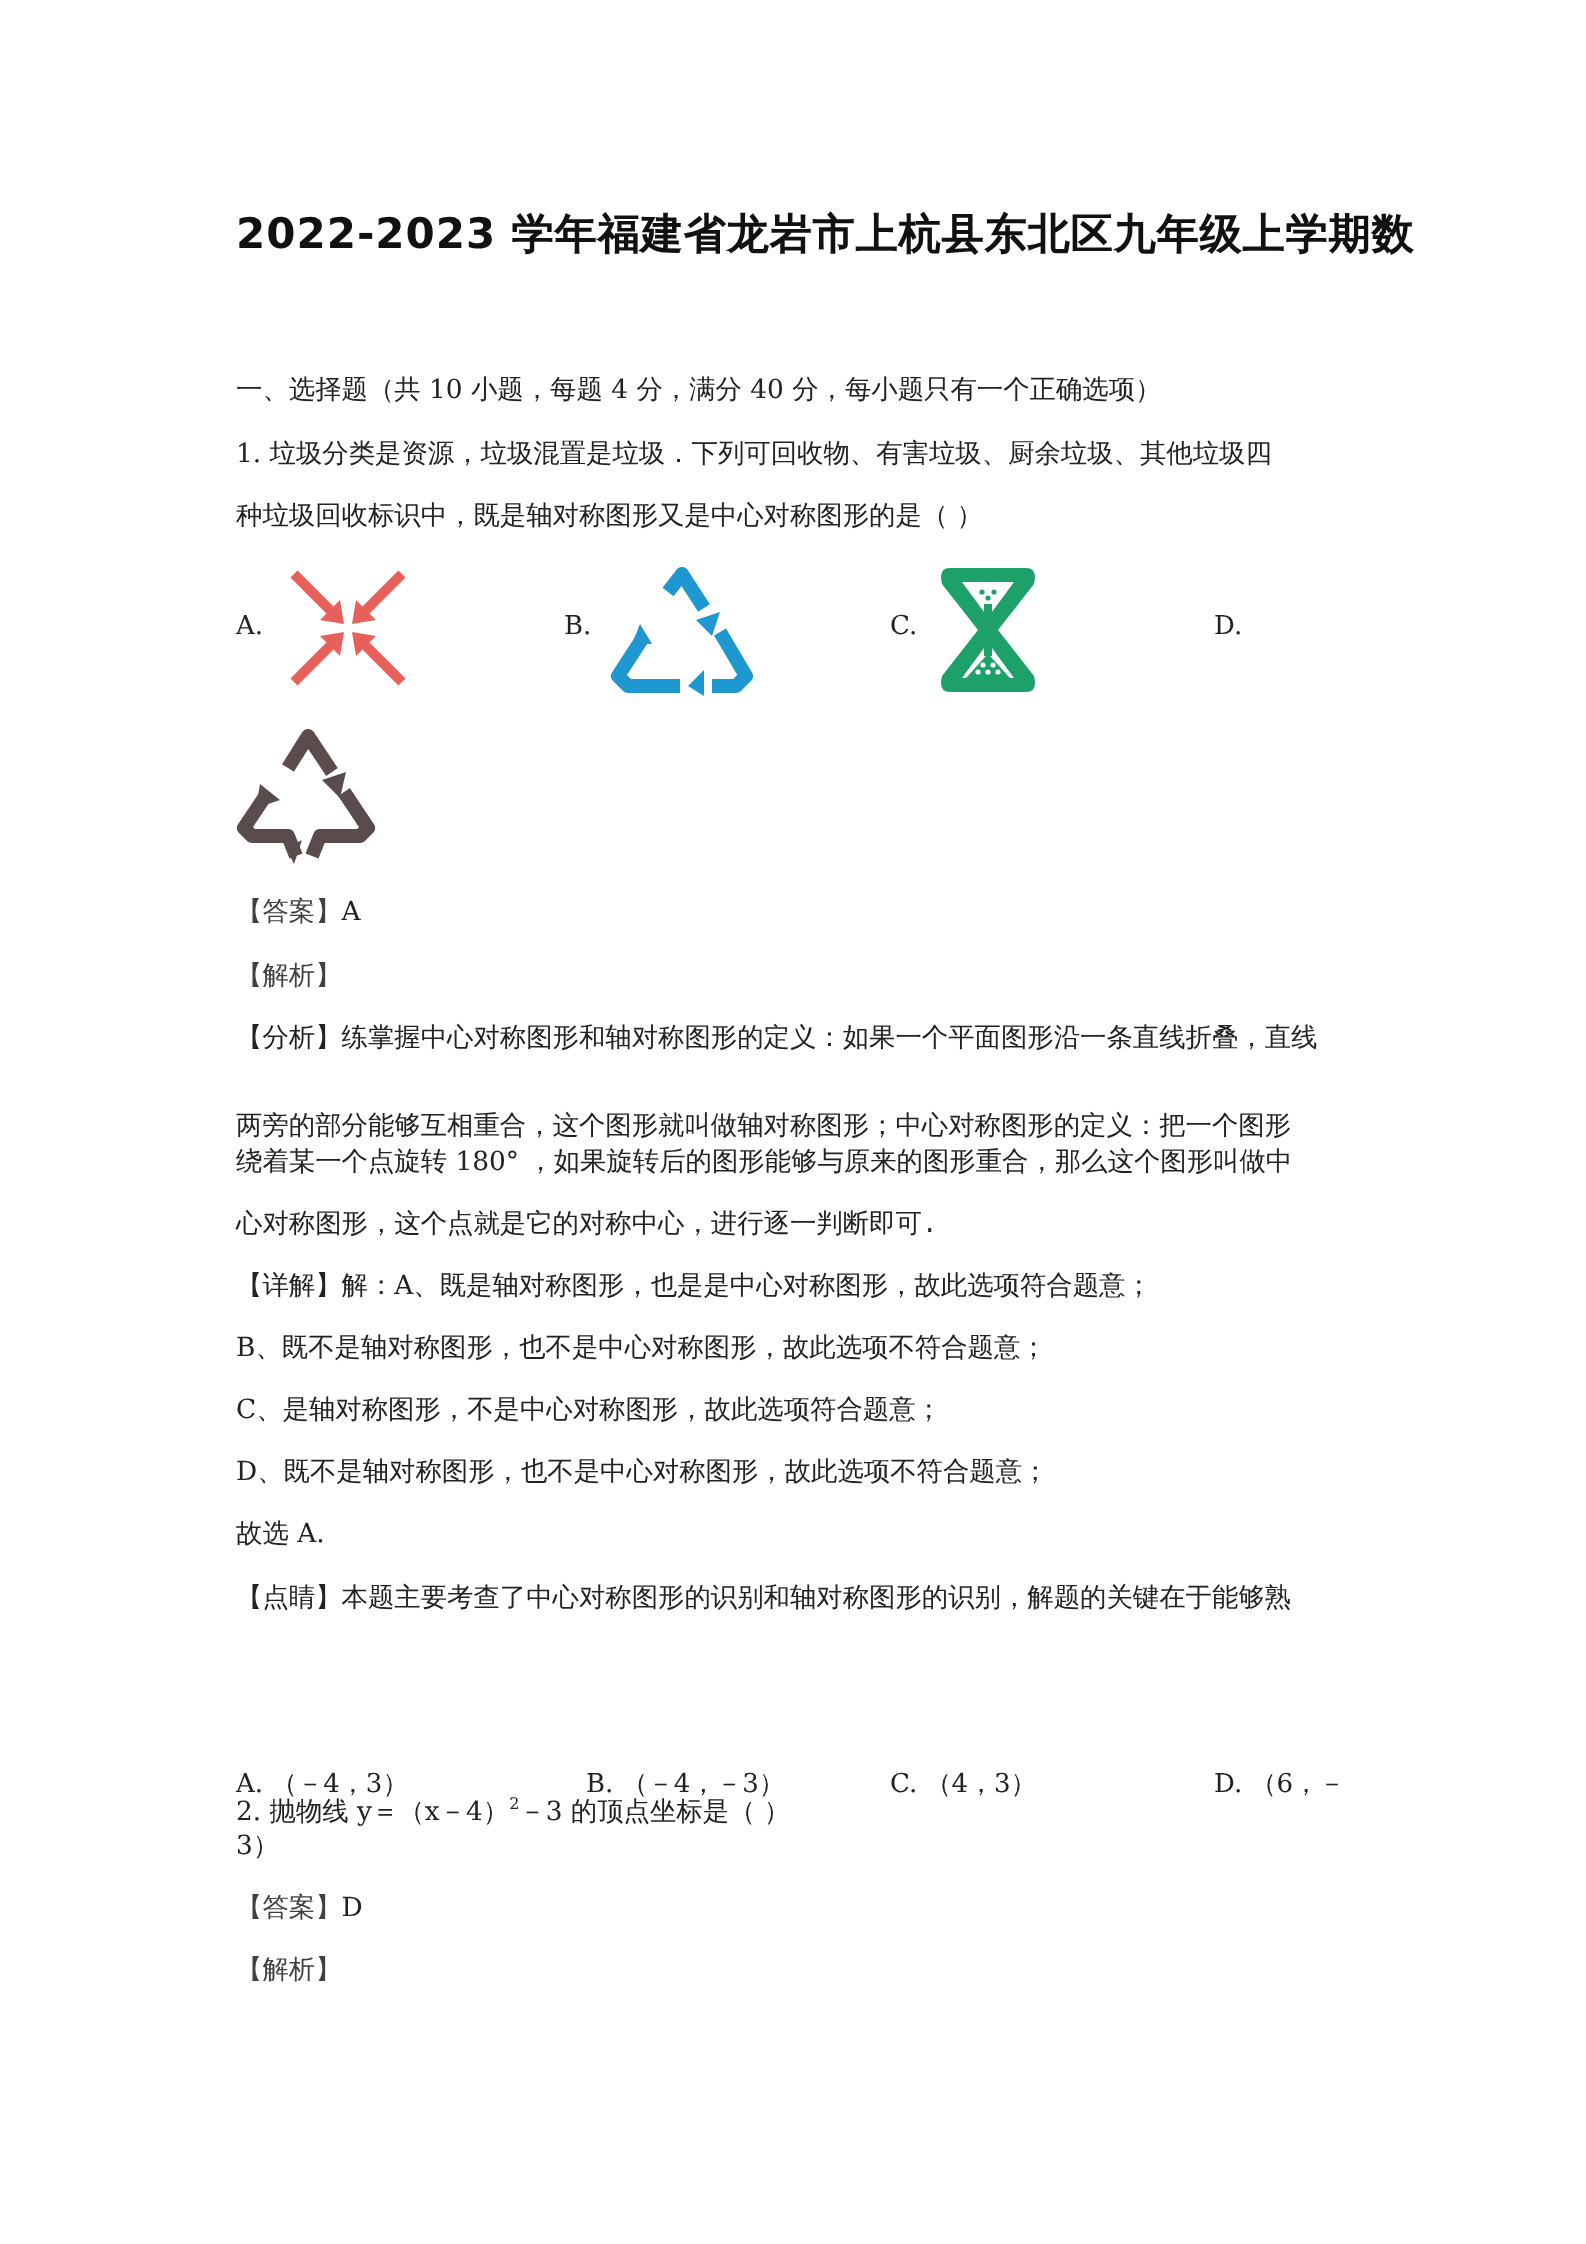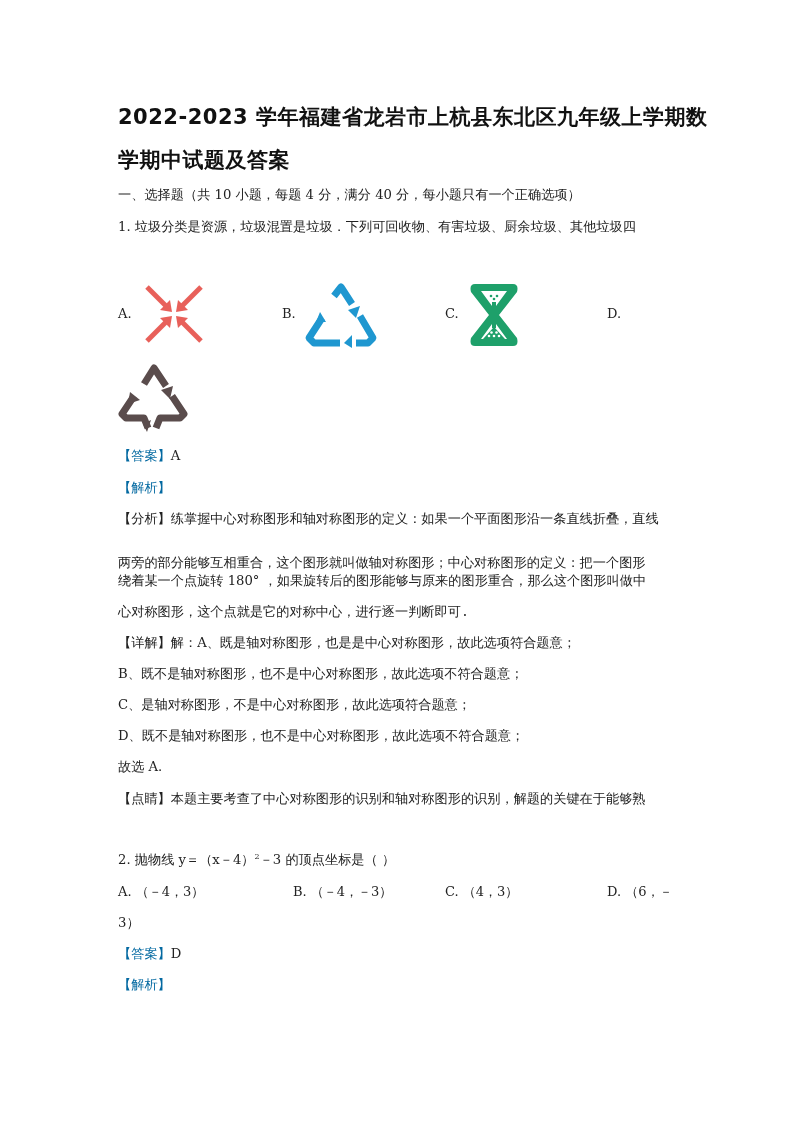--- a/index.html
+++ b/index.html
@@ -2,35 +2,35 @@
 <html><head>
 <meta charset="utf-8">
 <style>
   html, body { margin: 0; padding: 0; background: #ffffff; }
   body { width: 793px; height: 1122px; position: relative; overflow: hidden;
          font-family: "DejaVu Serif", "Liberation Serif", serif; color: #1a1a1a; }
   .page { position: absolute; left: 0; top: 0; width: 790px; height: 1122px; }
   .title { position: absolute; left: 118px; font-size: 21px; font-weight: bold; letter-spacing: 0.5px;
            font-family: "DejaVu Sans", "Liberation Sans", sans-serif; color: #111; white-space: nowrap; }
   .line { position: absolute; left: 118px; font-size: 13.2px; white-space: nowrap; color: #222; }
-  .lbl { color: #0369a1; }
+  .lbl { color: #404040; }
   .opt { position: absolute; font-size: 13px; color: #222; }
   .icon { position: absolute; }
 </style>
 </head>
 <body>
 
 <div class="page">
 
   <div class="title" style="top:103px;">2022-2023 学年福建省龙岩市上杭县东北区九年级上学期数</div>
-  <div class="title" style="top:146px;">学期中试题及答案</div>
 
   <div class="line" style="top:186px;">一、选择题（共 10 小题，每题 4 分，满分 40 分，每小题只有一个正确选项）</div>
 
   <div class="line" style="top:218px;">1.  垃圾分类是资源，垃圾混置是垃圾．下列可回收物、有害垃圾、厨余垃圾、其他垃圾四</div>
+  <div class="line" style="top:249px;">种垃圾回收标识中，既是轴对称图形又是中心对称图形的是（      ）</div>
 
   <div class="opt" style="left:118px; top:306px;">A.</div>
   <svg class="icon" style="left:143px; top:283px;" width="62" height="62" viewBox="0 0 62 62">
     <g stroke="#e8605a" stroke-width="5" fill="#e8605a">
       <line x1="4" y1="4" x2="24" y2="24"></line>
       <line x1="58" y1="4" x2="38" y2="24"></line>
       <line x1="4" y1="58" x2="24" y2="38"></line>
       <line x1="58" y1="58" x2="38" y2="38"></line>
     </g>
     <g fill="#e8605a">
@@ -98,21 +98,21 @@
   <div class="line" style="top:603px;font-family:Liberation Mono, monospace;">心对称图形，这个点就是它的对称中心，进行逐一判断即可.</div>
 
   <div class="line" style="top:634px;"><span>【详解】</span><span>解：A、既是轴对称图形，也是是中心对称图形，故此选项符合题意；</span></div>
   <div class="line" style="top:665px;">B、既不是轴对称图形，也不是中心对称图形，故此选项不符合题意；</div>
   <div class="line" style="top:696px;">C、是轴对称图形，不是中心对称图形，故此选项符合题意；</div>
   <div class="line" style="top:727px;">D、既不是轴对称图形，也不是中心对称图形，故此选项不符合题意；</div>
   <div class="line" style="top:758px;">故选 A.</div>
 
   <div class="line" style="top:790px;"><span>【点睛】</span><span>本题主要考查了中心对称图形的识别和轴对称图形的识别，解题的关键在于能够熟</span></div>
 
-  <div class="line" style="top:851px;text-align:center;"><span>2.  抛物线 y＝（x－4）</span><sup style="font-size:8px;">2</sup><span>－3 的顶点坐标是（      ）</span></div>
+  <div class="line" style="top:897px;text-align:center;"><span>2.  抛物线 y＝（x－4）</span><sup style="font-size:8px;">2</sup><span>－3 的顶点坐标是（      ）</span></div>
 
   <div class="opt" style="left:118px; top:883px;">A. （－4，3）</div>
   <div class="opt" style="left:282px; top:883px;margin-left:11px;">B. （－4，－3）</div>
   <div class="opt" style="left:445px; top:883px;">C. （4，3）</div>
   <div class="opt" style="left:607px; top:883px;">D. （6，－</div>
   <div class="line" style="top:914px;">3）</div>
 
   <div class="line" style="top:945px;"><span class="lbl">【答案】</span><span>D</span></div>
   <div class="line lbl" style="top:976px;">【解析】</div>
 

